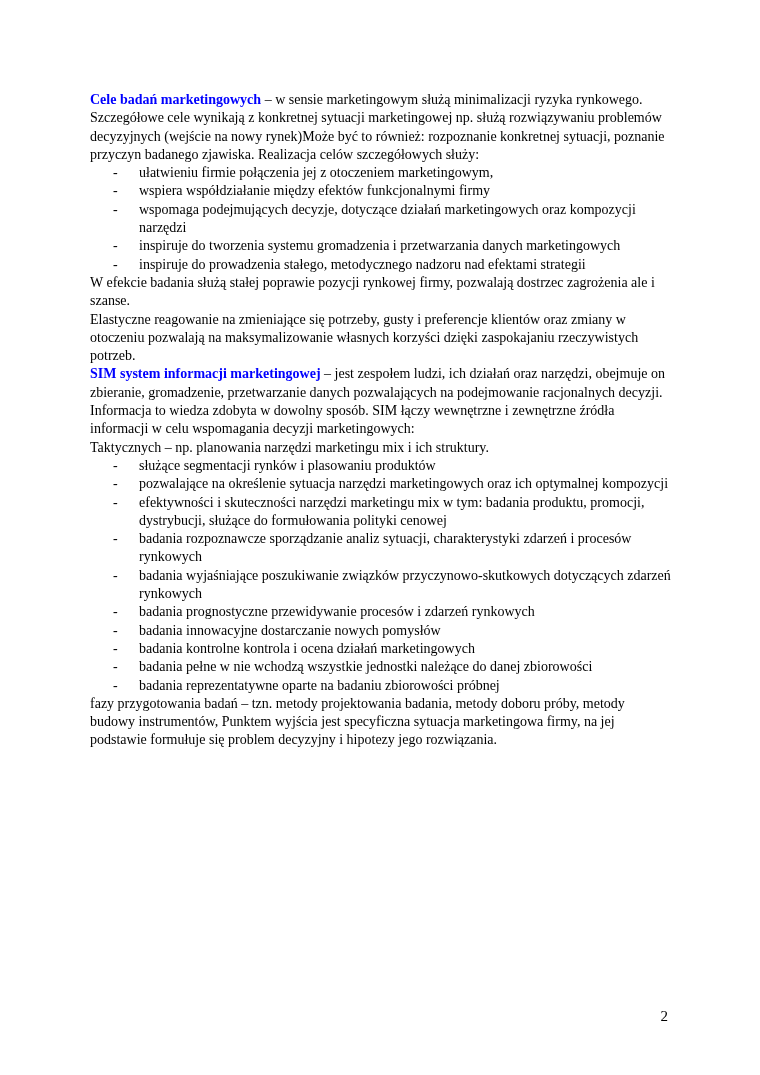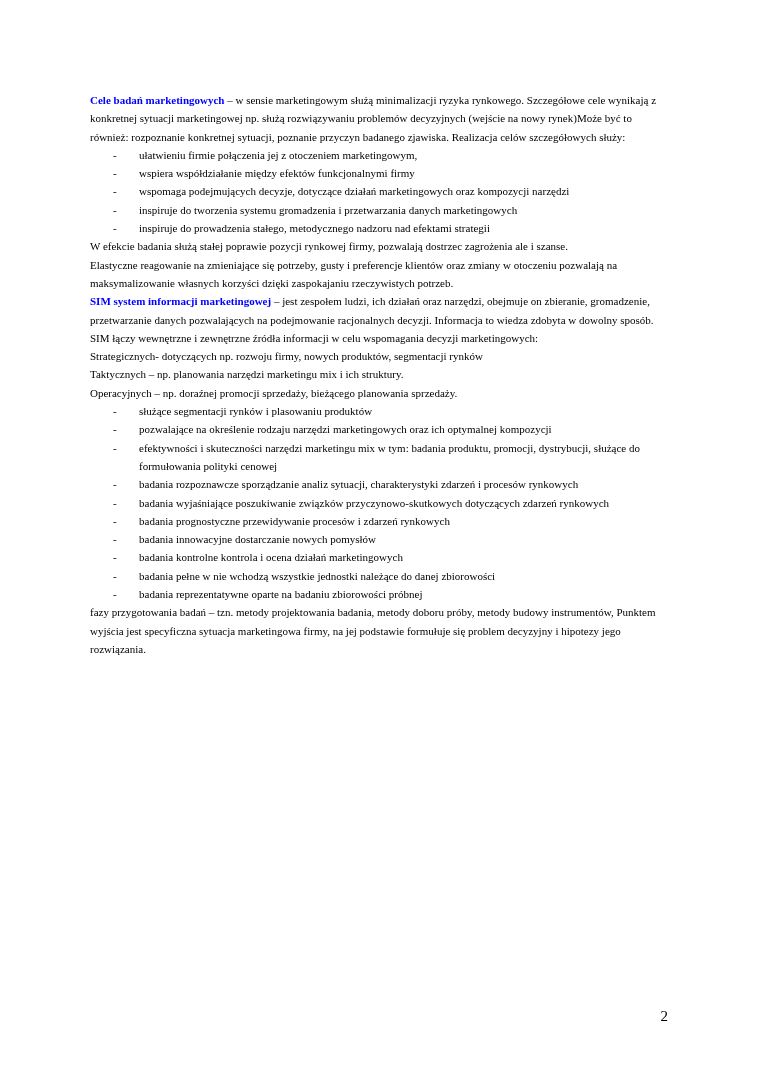--- a/index.html
+++ b/index.html
@@ -12,21 +12,21 @@
     position: relative;
     width: 760px; height: 1075px;
     background: #ffffff;
     color: #000000;
     overflow: hidden;
   }
   .content {
     position: absolute;
     left: 90px; top: 91px;
     width: 581px;
-    font-size: 11px;
+    font-size: 14px;
     line-height: 18.3px;
     text-align: left;
   }
   .content p { margin: 0; }
   .h { font-weight: 700; color: #0000ff; }
   .b { font-weight: 400; }
   .u { text-decoration: underline; }
   .li { display: flex; }
   .dash { flex: 0 0 26px; margin-left: 23px; }
   .li-text { flex: 1 1 auto; }
@@ -67,33 +67,31 @@
           <span class="li-text">inspiruje do prowadzenia stałego, metodycznego nadzoru nad efektami strategii</span>
         </div>
     </div>
 
     <p><span>W efekcie badania służą </span><span class="b">stałej poprawie pozycji rynkowej firmy</span><span>, pozwalają dostrzec zagrożenia ale i szanse.</span></p>
 
     <p><span>Elastyczne reagowanie na zmieniające się potrzeby, gusty i preferencje klientów oraz zmiany w otoczeniu pozwalają </span><span class="b">na maksymalizowanie własnych korzyści dzięki zaspokajaniu rzeczywistych potrzeb</span><span>.</span></p>
 
     <p><span class="h">SIM system informacji marketingowej</span><span> – jest zespołem ludzi, ich działań oraz narzędzi, obejmuje on zbieranie, gromadzenie, przetwarzanie danych pozwalających na podejmowanie racjonalnych decyzji. Informacja to wiedza zdobyta w dowolny sposób. SIM łączy wewnętrzne i zewnętrzne źródła informacji w celu wspomagania decyzji marketingowych:</span></p>
 
-    <p>Strategicznych- dotyczących np. rozwoju firmy, nowych produktów, segmentacji rynków</p>
     <p>Taktycznych – np. planowania narzędzi marketingu mix i ich struktury.</p>
-    <p>Operacyjnych – np. doraźnej promocji sprzedaży, bieżącego planowania sprzedaży.</p>
 
 
     <div>
       <div class="li">
           <span class="dash">-</span>
           <span class="li-text">służące segmentacji rynków i plasowaniu produktów</span>
         </div>
       <div class="li">
           <span class="dash">-</span>
-          <span class="li-text">pozwalające na określenie rodzaju narzędzi marketingowych oraz ich optymalnej kompozycji</span>
+          <span class="li-text">pozwalające na określenie sytuacja narzędzi marketingowych oraz ich optymalnej kompozycji</span>
         </div>
       <div class="li">
           <span class="dash">-</span>
           <span class="li-text">efektywności i skuteczności narzędzi marketingu mix w tym: badania produktu, promocji, dystrybucji, służące do formułowania polityki cenowej</span>
         </div>
     </div>
 
 
     <div>
       <div class="li">

